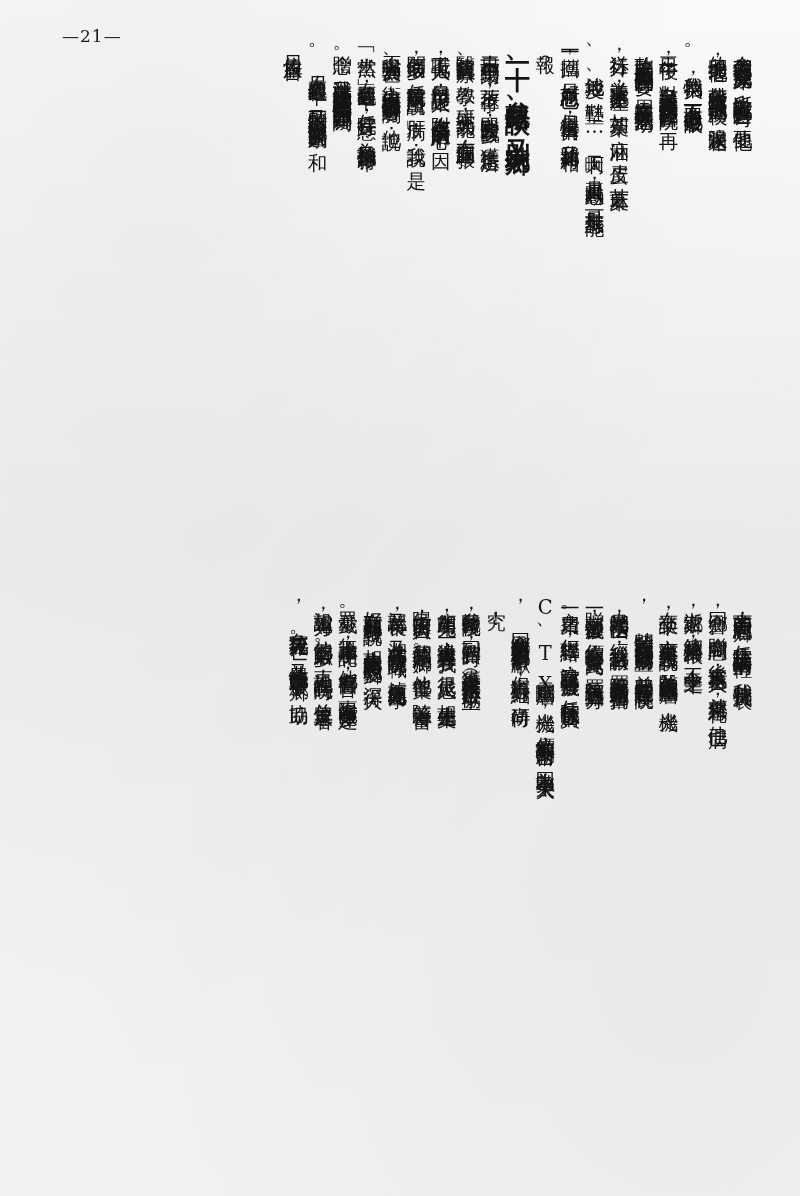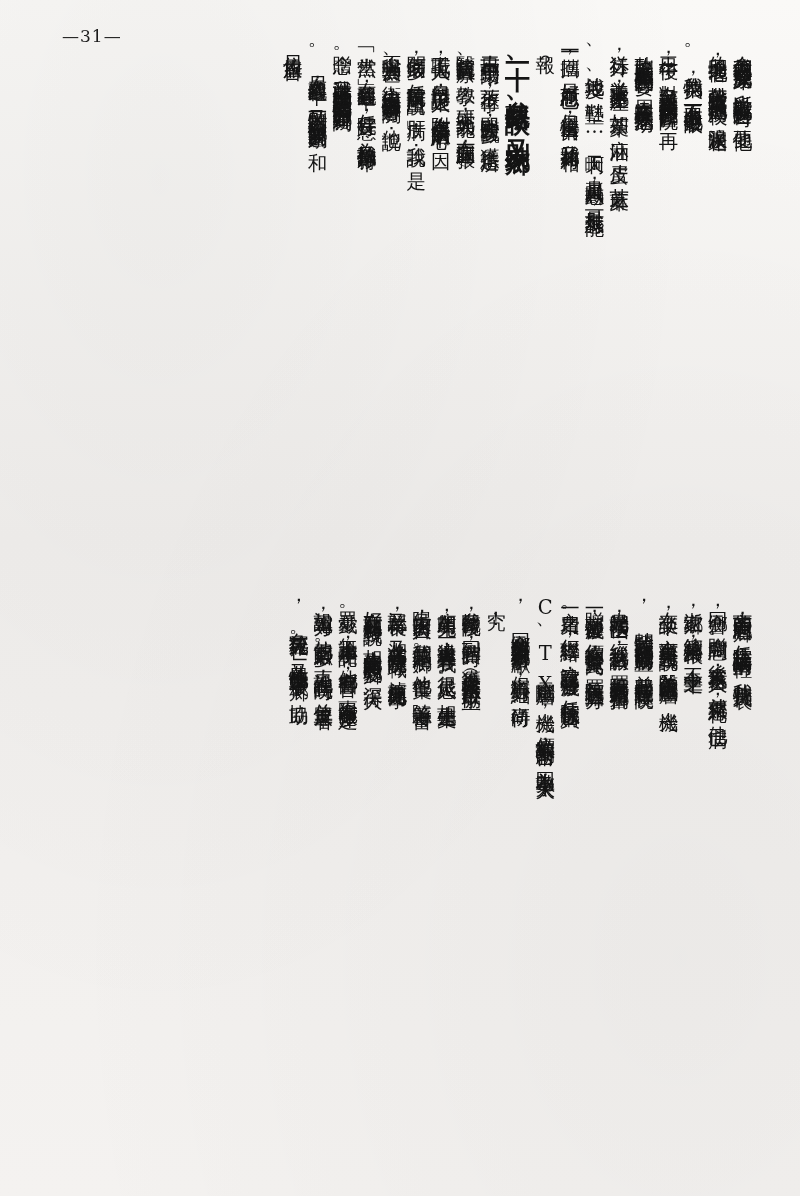--- a/index.html
+++ b/index.html
@@ -77,21 +77,21 @@
     letter-spacing: 3px;
     font-weight: bold;
     padding-top: 6px;
   }
 </style>
 </head>
 <body>
 
 <div class="page">
 
-  <div class="page-number">—31—</div>
+  <div class="page-number">—21—</div>
 
   <div class="columns-block" id="block-top">
     <div class="vcol">今我們兩人已變成族兄弟，所以當我離鄉返台時，他要他</div>
       <div class="vcol">的兒子攙著他，帶著我從隆中買來送他的拐杖，淚眼相送</div>
       <div class="vcol">。我為怕哭，而不敢多看他幾眼！</div>
     <div class="vcol">十三日午後，對台辦又派專車接我到棗市先參觀醫院，再</div>
       <div class="vcol">赴政協副主席遠鵬先生的餞行宴。周寨親友除了扶老攜幼</div>
       <div class="vcol">送行外，並送來家鄉土產，如茶葉、麻油、皮蛋、芝麻葉</div>
       <div class="vcol">、地錢皮、鞋墊……天啊！真是叫人感動，可是我怎可能</div>
       <div class="vcol">一一攜回，只好意思而已！但是這份眞情，我又將如何相</div>

